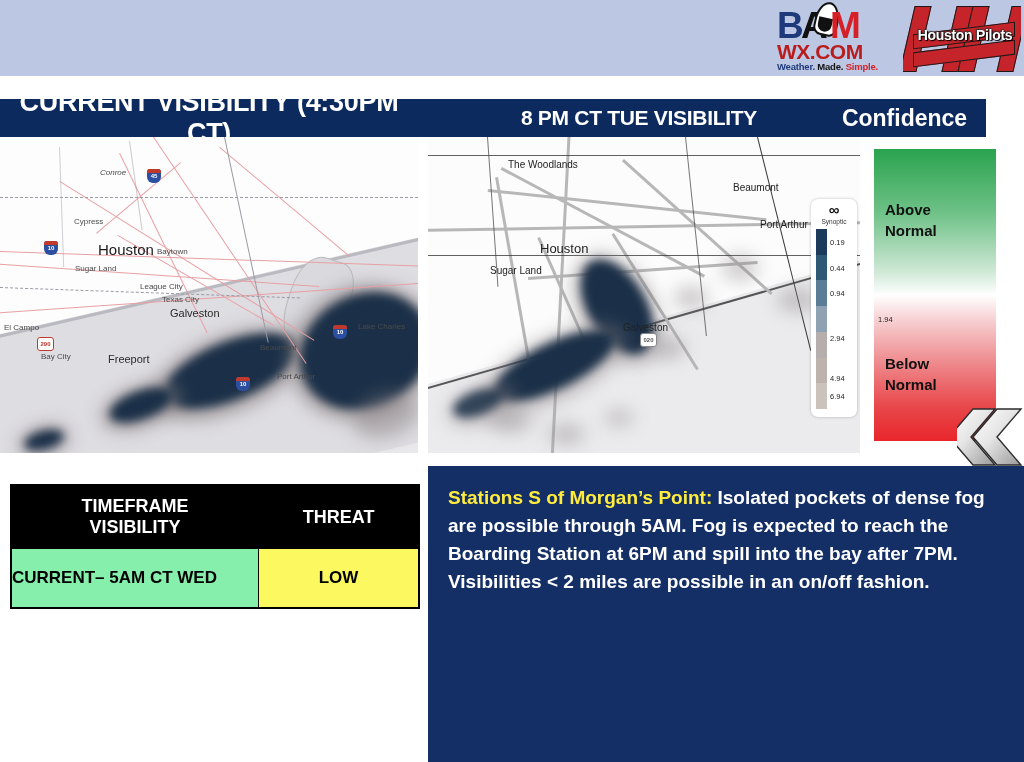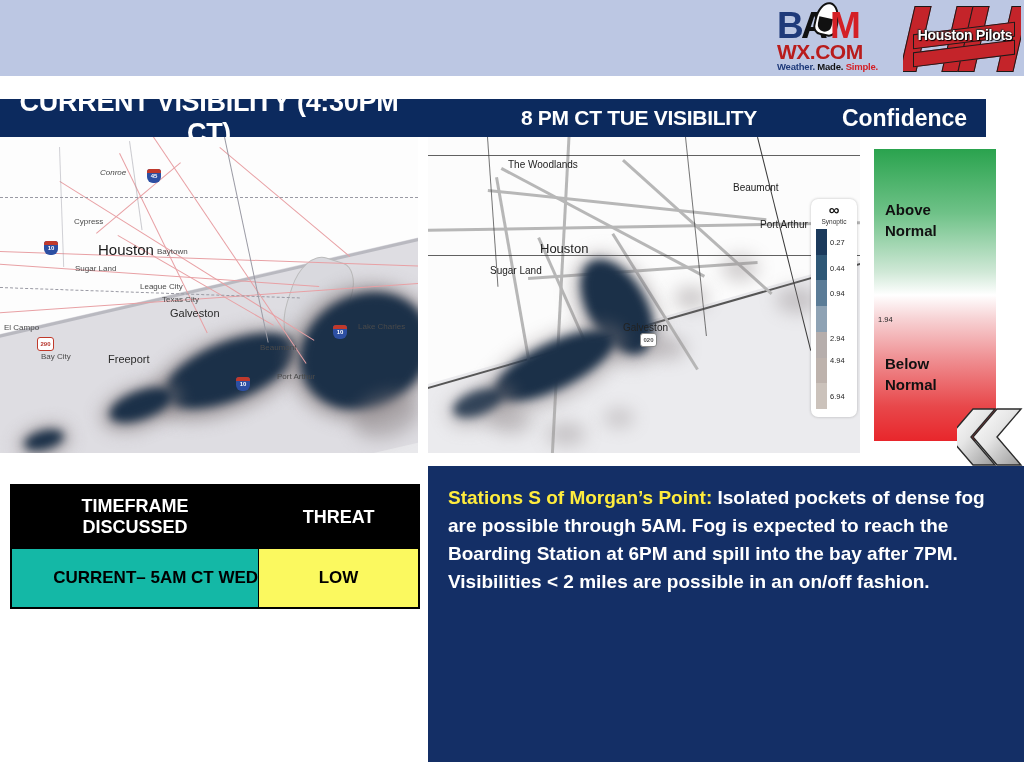--- a/index.html
+++ b/index.html
@@ -186,22 +186,22 @@
   #threat-table{
     position:absolute;left:10px;top:484px;width:410px;
     border:2px solid #000000;border-collapse:collapse;
   }
   #threat-table td,#threat-table th{border:1.6px solid #000;padding:0;}
   .tt-head{background:#000000;color:#ffffff;font-size:18px;font-weight:bold;height:62px;text-align:center;}
   .tt-head .sub{display:block;}
   .tt-c1{width:248px;}
   .tt-c2{width:160px;}
   .tt-timeframe{
-    background:#14b8a6;color:#000;font-size:17px;font-weight:bold;
-    text-align:right;height:58px;
+    background:#86efac;color:#000;font-size:17px;font-weight:bold;
+    text-align:left;height:58px;
   }
   .tt-threat{
     background:#fbf95f;color:#000;font-size:17px;font-weight:bold;text-align:center;
   }
 
   
   #discussion{
     position:absolute;left:428px;top:466px;width:596px;height:296px;
     background:#142f66;color:#ffffff;box-sizing:border-box;
     padding:18px 20px 0 20px;
@@ -357,26 +357,26 @@
   <div class="cbar-strip" id="cbar-strip">
       <div class="cbar-seg" style="height: 25.7143px; background: rgb(27, 58, 92);"></div>
       <div class="cbar-seg" style="height: 25.7143px; background: rgb(47, 88, 119);"></div>
       <div class="cbar-seg" style="height: 25.7143px; background: rgb(91, 124, 151);"></div>
       <div class="cbar-seg" style="height: 25.7143px; background: rgb(142, 162, 180);"></div>
       <div class="cbar-seg" style="height: 25.7143px; background: rgb(182, 174, 172);"></div>
       <div class="cbar-seg" style="height: 25.7143px; background: rgb(189, 178, 172);"></div>
       <div class="cbar-seg" style="height: 25.7143px; background: rgb(203, 194, 187);"></div>
     </div>
   <div id="cbar-ticks">
-      <div class="cbar-tick" style="top: 38.8571px;">0.27</div>
+      <div class="cbar-tick" style="top: 38.8571px;">0.19</div>
       <div class="cbar-tick" style="top: 64.5714px;">0.44</div>
       <div class="cbar-tick" style="top: 90.2857px;">0.94</div>
       <div class="cbar-tick" style="top: 116px; margin-left: 48px;">1.94</div>
       <div class="cbar-tick" style="top: 135px;">2.94</div>
-      <div class="cbar-tick" style="top: 157px;">4.94</div>
+      <div class="cbar-tick" style="top: 175px;">4.94</div>
       <div class="cbar-tick" style="top: 193.143px;">6.94</div>
     </div>
 </div>
 
 <div id="confidence-panel">
   <div class="conf-bar"></div>
   <div class="conf-above">
     <div>Above</div>
     <div>Normal</div>
   </div>
@@ -395,21 +395,21 @@
     <polygon points="40,2 64,2 40,30 64,58 40,58 16,30" fill="url(#gchev)" stroke="#2b2b2b" stroke-width="1.4"></polygon>
     <polygon points="16,2 38,2 14,30 38,58 16,58 -8,30" fill="url(#gchev)" stroke="#2b2b2b" stroke-width="1.4"></polygon>
   </svg>
 </div>
 
 <table id="threat-table">
   <tbody>
     <tr>
       <th class="tt-head tt-c1">
         <span class="sub">TIMEFRAME</span>
-        <span class="sub">DISCUSSED</span>
+        <span class="sub">VISIBILITY</span>
       </th>
       <th class="tt-head tt-c2">THREAT</th>
     </tr>
     <tr>
       <td class="tt-timeframe">
         <span class="sub">CURRENT– 5AM CT</span>
         <span class="sub">WED</span>
       </td>
       <td class="tt-threat">LOW</td>
     </tr>

